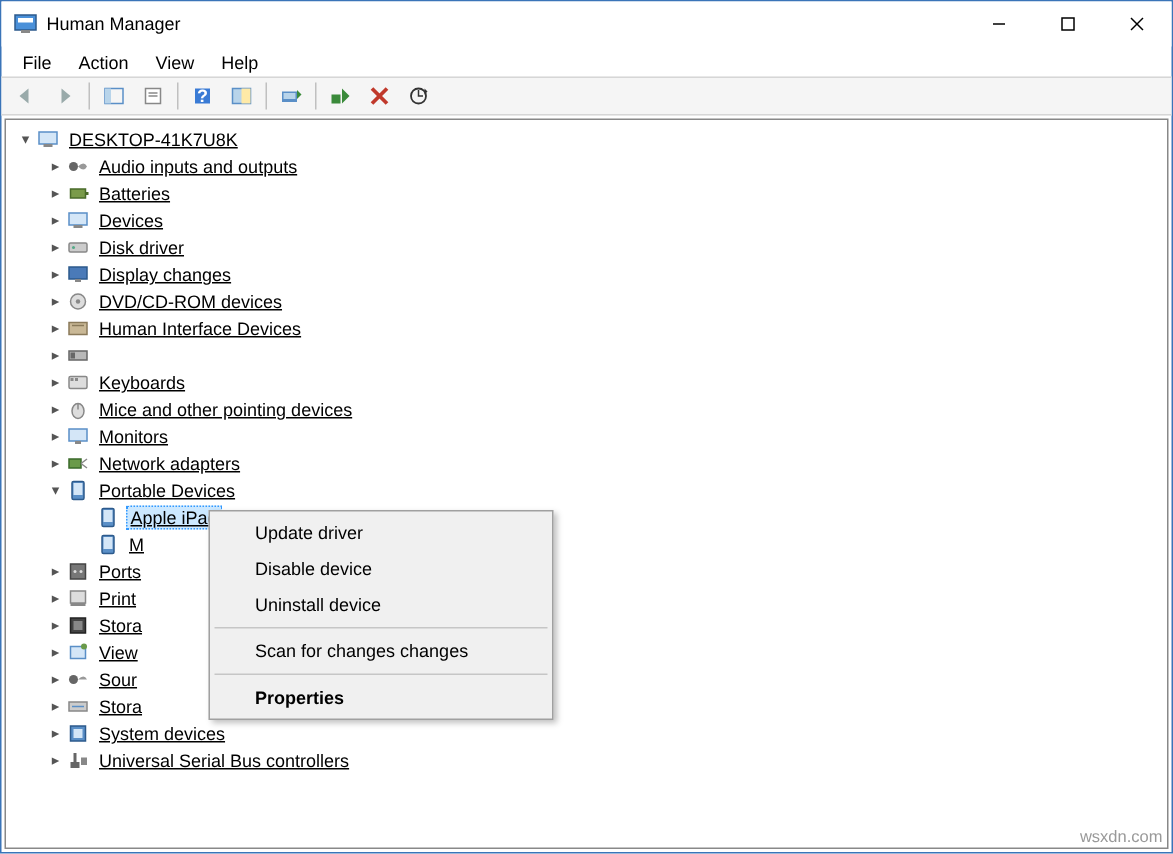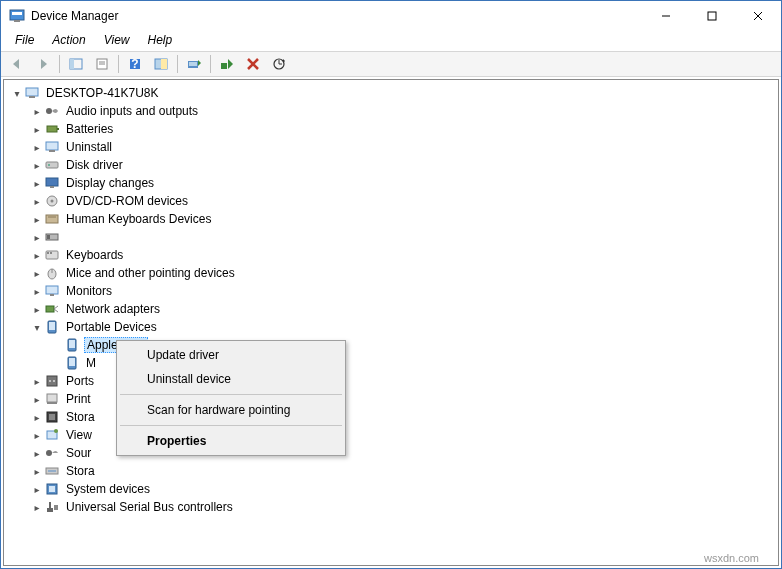--- a/index.html
+++ b/index.html
@@ -3,54 +3,54 @@
 <meta charset="utf-8">
 <style>
 * { margin: 0; padding: 0; box-sizing: border-box; font-family: "Segoe UI", Tahoma, sans-serif; font-size: 12px; }
 body { background: #fff; user-select: none; }
 .window { width: 782px; height: 569px; border: 1px solid #3a74b8; background: #fff; position: relative; display: flex; flex-direction: column; }
 .titlebar { height: 30px; display: flex; align-items: center; padding-left: 8px; background: #fff; }
 .titlebar .ico { width: 16px; height: 16px; margin-right: 6px; display: inline-flex; align-items: center; justify-content: center; }
 .titlebar .title { flex: 1; font-size: 12px; color: #000; }
 .winbtns { display: flex; height: 100%; }
 .winbtn { width: 46px; height: 100%; display: flex; align-items: center; justify-content: center; cursor: default; }
-.menubar { height: 20px; display: flex; align-items: flex-start; padding: 0 6px; gap: 2px; font-style: italic; }
+.menubar { height: 20px; display: flex; align-items: flex-end; padding: 0 6px; gap: 2px; }
 .menuitem { padding: 2px 8px; cursor: default; }
 .toolbar { height: 26px; display: flex; align-items: center; padding: 0 4px; border-top: 1px solid #d6d6d6; border-bottom: 1px solid #d6d6d6; background: #f5f5f5; gap: 2px; }
 .tbtn { width: 24px; height: 22px; display: flex; align-items: center; justify-content: center; border: 1px solid transparent; cursor: default; }
 .tsep { width: 1px; height: 18px; background: #c0c0c0; margin: 0 2px; }
 .content { flex: 1; border: 1px solid #888; margin: 2px; background: #fff; overflow: auto; position: relative; padding: 4px; }
 .tree { list-style: none; }
 .tree ul { list-style: none; padding-left: 20px; }
 .node { display: flex; align-items: center; height: 18px; padding: 0 2px; white-space: nowrap; }
 .expander { width: 14px; height: 14px; display: inline-flex; align-items: center; justify-content: center; cursor: default; color: #555; font-size: 10px; }
 .devico { width: 16px; height: 16px; margin: 0 4px 0 0; display: inline-flex; align-items: center; justify-content: center; font-size: 12px; }
-.label { padding: 0 2px; }
+.label { padding: 0 2px; text-decoration: underline; }
 .selected { background: #cce8ff; border: 1px dotted #3399ff; }
-.context-menu { position: absolute; background: #f0f0f0; border: 1px solid #a0a0a0; box-shadow: 2px 2px 4px rgba(0,0,0,.25); padding: 2px; z-index: 100; width: 230px; }
+.context-menu { position: absolute; background: #f0f0f0; border: 1px solid #a0a0a0; box-shadow: 2px 2px 4px rgba(0,0,0,.25); padding: 2px; z-index: 100; width: 230px; margin-left: 23px; }
 .cm-item { padding: 5px 20px 5px 28px; font-size: 12px; cursor: default; }
 .cm-sep { height: 1px; background: #c6c6c6; margin: 3px 1px; }
 .cm-item.bold { font-weight: bold; }
-.watermark { position: absolute; right: 22px; bottom: 4px; font-size: 11px; color: #999; }
+.watermark { position: absolute; right: 6px; bottom: 4px; font-size: 11px; color: #999; }
 svg { display: block; }
 </style>
 </head>
 <body>
 
 <div class="window">
 
   <div class="titlebar">
     <span class="ico">
       <svg width="16" height="16" viewBox="0 0 16 16">
           <rect x="1" y="2" width="14" height="10" fill="#4a90d9" stroke="#2c5a8c"></rect>
           <rect x="3" y="4" width="10" height="3" fill="#fff"></rect>
           <rect x="5" y="12" width="6" height="2" fill="#888"></rect>
         </svg>
     </span>
-    <span class="title">Device Manager</span>
+    <span class="title">Human Manager</span>
     <div class="winbtns">
       <div class="winbtn">
           <svg width="10" height="10">
             <line x1="1" y1="5" x2="9" y2="5" stroke="#000" stroke-width="1"></line>
           </svg>
         </div>
       <div class="winbtn">
           <svg width="10" height="10">
             <rect x="1" y="1" width="8" height="8" fill="none" stroke="#000" stroke-width="1"></rect>
           </svg>
@@ -179,21 +179,21 @@
             </li>
             <li>
               <div class="node">
                 <span class="expander">▸</span>
                 <span class="devico">
                   <svg width="16" height="16">
                     <rect x="2" y="3" width="12" height="8" fill="#d4e6f7" stroke="#5a8fc7"></rect>
                     <rect x="5" y="11" width="6" height="2" fill="#888"></rect>
                   </svg>
                 </span>
-                <span class="label">Uninstall</span>
+                <span class="label">Devices</span>
               </div>
             </li>
             <li>
               <div class="node">
                 <span class="expander">▸</span>
                 <span class="devico">
                   <svg width="16" height="16">
                     <rect x="2" y="5" width="12" height="6" rx="1" fill="#ccc" stroke="#888"></rect>
                     <circle cx="5" cy="8" r="1" fill="#5a8"></circle>
                   </svg>
@@ -227,21 +227,21 @@
             </li>
             <li>
               <div class="node">
                 <span class="expander">▸</span>
                 <span class="devico">
                   <svg width="16" height="16">
                     <rect x="2" y="4" width="12" height="8" fill="#c9b896" stroke="#8a7a5a"></rect>
                     <line x1="4" y1="6" x2="12" y2="6" stroke="#8a7a5a"></line>
                   </svg>
                 </span>
-                <span class="label">Human Keyboards Devices</span>
+                <span class="label">Human Interface Devices</span>
               </div>
             </li>
             <li>
               <div class="node">
                 <span class="expander">▸</span>
                 <span class="devico">
                   <svg width="16" height="16">
                     <rect x="2" y="5" width="12" height="6" fill="#b8b8b8" stroke="#666"></rect>
                     <rect x="3" y="6" width="3" height="4" fill="#666"></rect>
                   </svg>
@@ -431,22 +431,23 @@
                 </span>
                 <span class="label">Universal Serial Bus controllers</span>
               </div>
             </li>
           </ul>
       </li>
     </ul>
 
     <div class="context-menu" style="left:112px; top:260px;">
       <div class="cm-item">Update driver</div>
+      <div class="cm-item">Disable device</div>
       <div class="cm-item">Uninstall device</div>
       <div class="cm-sep"></div>
-      <div class="cm-item">Scan for hardware pointing</div>
+      <div class="cm-item">Scan for changes changes</div>
       <div class="cm-sep"></div>
       <div class="cm-item bold">Properties</div>
     </div>
   </div>
 
   <span class="watermark">wsxdn.com</span>
 </div>
 
 </body></html>

